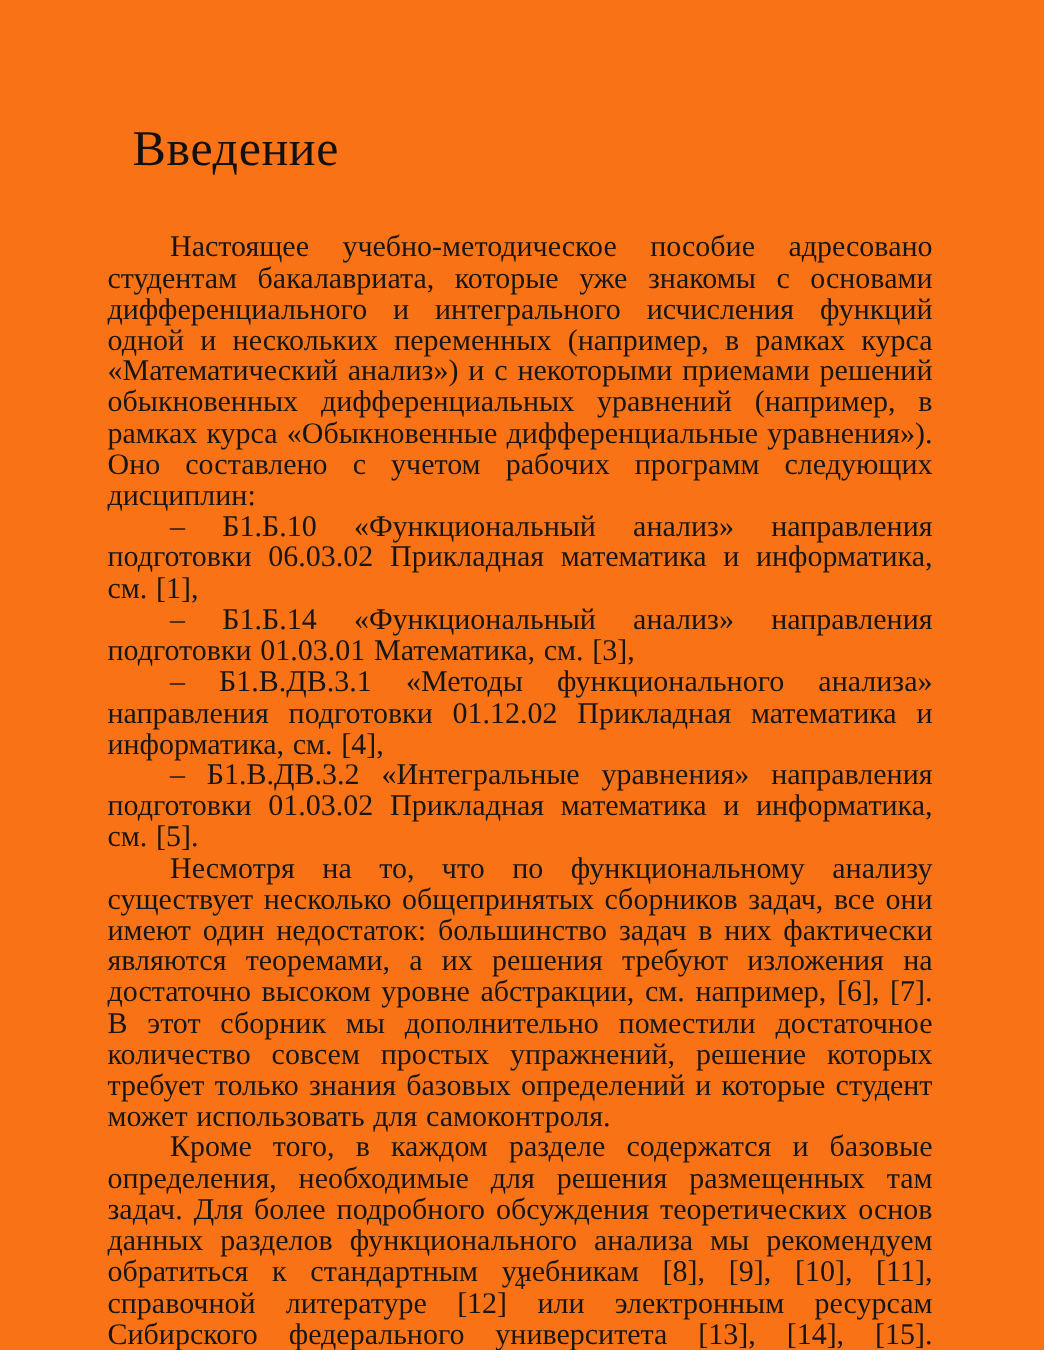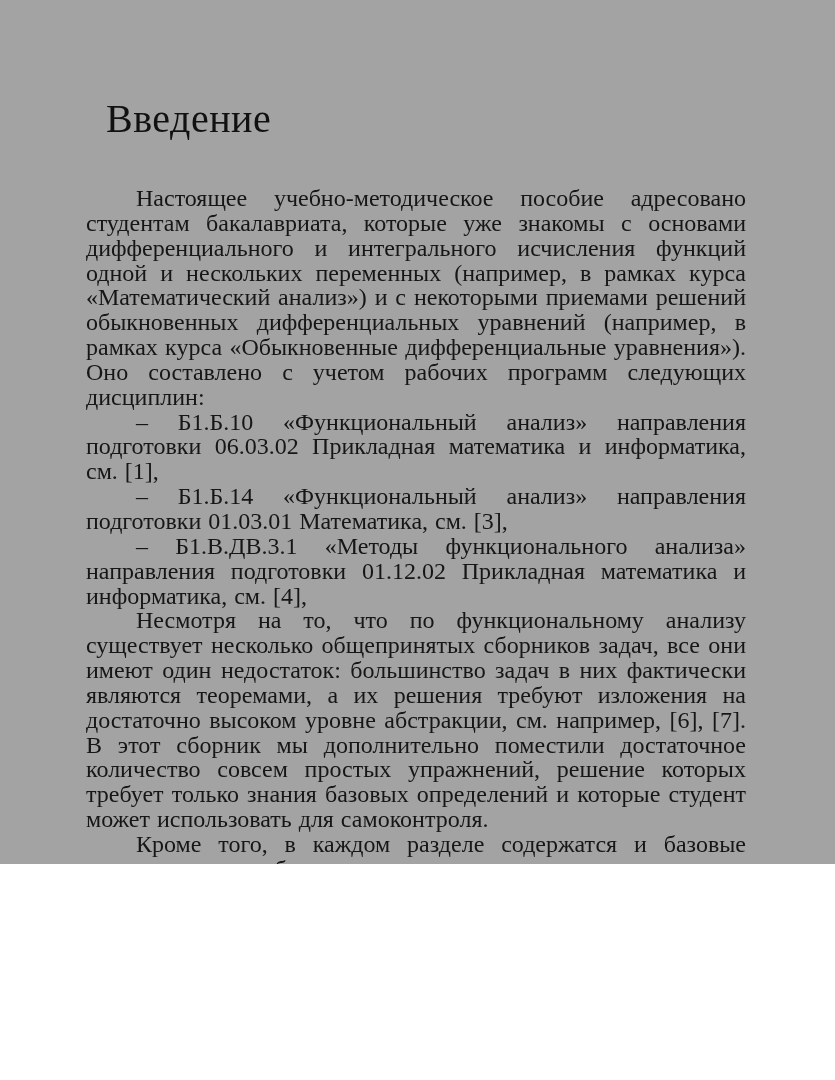--- a/index.html
+++ b/index.html
@@ -3,22 +3,22 @@
 <meta charset="utf-8">
 <style>
   html, body {
     margin: 0;
     padding: 0;
     background: #ffffff;
   }
   .page {
     position: relative;
     width: 835px;
-    height: 864px;
-    background: #a3a3a3;
+    height: 1080px;
+    background: #f97316;
     color: #161616;
     font-family: "Liberation Serif", "DejaVu Serif", serif;
     overflow: hidden;
   }
   .chapter-title {
     position: absolute;
     left: 106px;
     top: 97px;
     margin: 0;
     font-size: 40px;
@@ -60,20 +60,21 @@
 <div class="page">
 
   <h1 class="chapter-title">Введение</h1>
 
   <div class="text-block">
     <p>Настоящее учебно-методическое пособие адресовано студентам бакалавриата, которые уже знакомы с основами дифференциального и интегрального исчисления функций одной и нескольких переменных (например, в рамках курса «Математический анализ») и с некоторыми приемами решений обыкновенных дифференциальных уравнений (например, в рамках курса «Обыкновенные дифференциальные уравнения»). Оно составлено с учетом рабочих программ следующих дисциплин:</p>
 
     <p>– Б1.Б.10 «Функциональный анализ» направления подготовки 06.03.02 Прикладная математика и информатика, см. [1],</p>
     <p>– Б1.Б.14 «Функциональный анализ» направления подготовки 01.03.01 Математика, см. [3],</p>
     <p>– Б1.В.ДВ.3.1 «Методы функционального анализа» направления подготовки 01.12.02 Прикладная математика и информатика, см. [4],</p>
+    <p>– Б1.В.ДВ.3.2 «Интегральные уравнения» направления подготовки 01.03.02 Прикладная математика и информатика, см. [5].</p>
 
     <p>Несмотря на то, что по функциональному анализу существует несколько общепринятых сборников задач, все они имеют один недостаток: большинство задач в них фактически являются теоремами, а их решения требуют изложения на достаточно высоком уровне абстракции, см. например, [6], [7]. В этот сборник мы дополнительно поместили достаточное количество совсем простых упражнений, решение которых требует только знания базовых определений и которые студент может использовать для самоконтроля.</p>
 
     <p>Кроме того, в каждом разделе содержатся и базовые определения, необходимые для решения размещенных там задач. Для более подробного обсуждения теоретических основ данных разделов функционального анализа мы рекомендуем обратиться к стандартным учебникам [8], [9], [10], [11], справочной литературе [12] или электронным ресурсам Сибирского федерального университета [13], [14], [15]. Решение отдельных задач также можно найти среди электронных ресурсов библиотеки Сибирского федерального университета [16], [17].</p>
 
     <p>Раздел 3 в основном посвящен задачам о линейных и выпуклых функционалах. Освоение этого материала существенно для дальнейшего пони-</p>
   </div>
 
   <div class="page-number">4</div>
 

